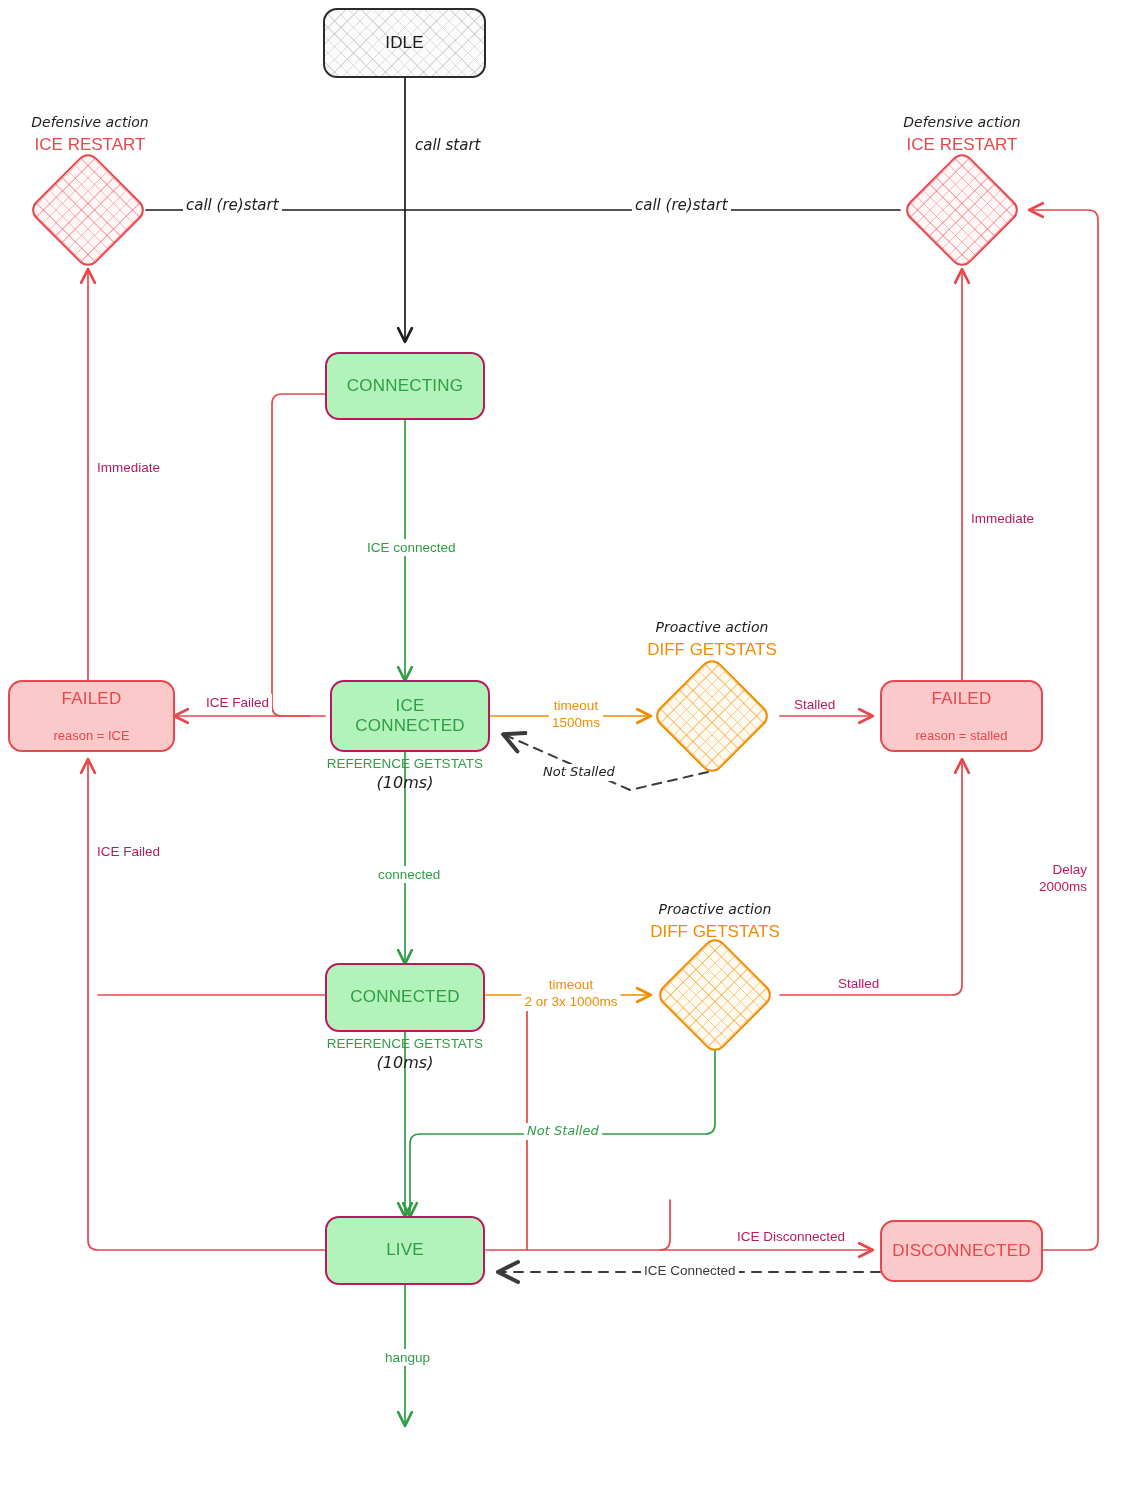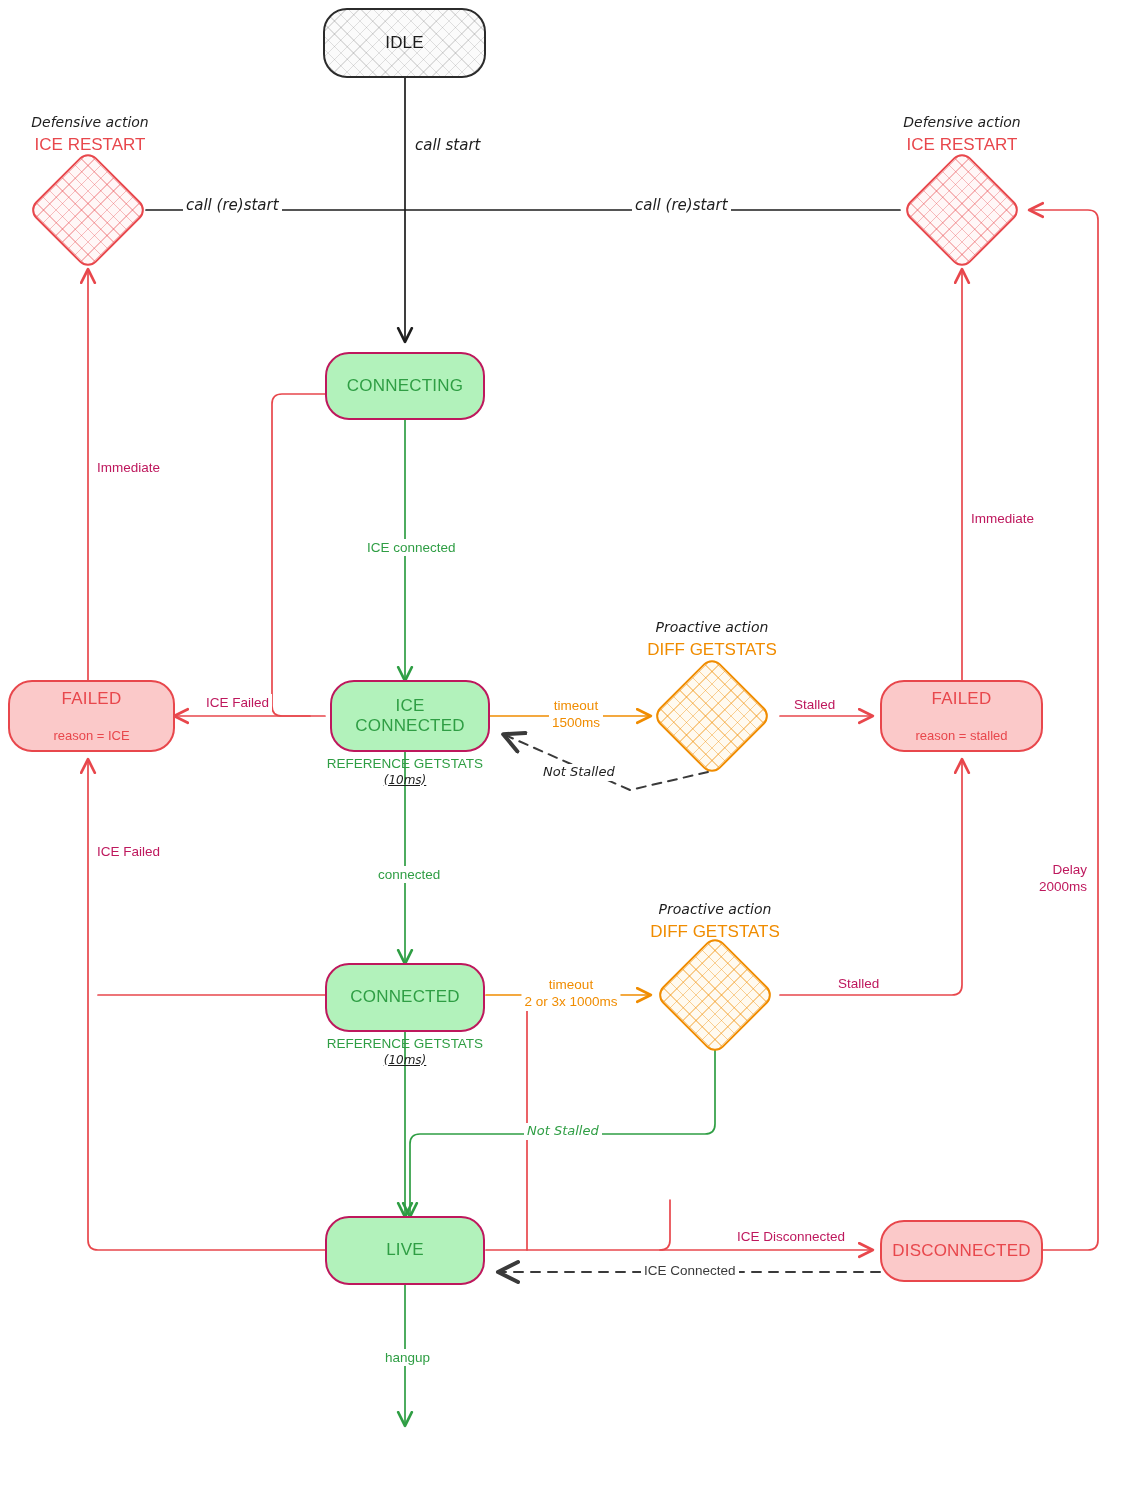--- a/index.html
+++ b/index.html
@@ -1,21 +1,21 @@
 <!DOCTYPE html>
 <html><head>
 <meta charset="utf-8">
 <style>
   html,body{margin:0;padding:0;background:#ffffff;}
   body{width:1140px;height:1505px;font-family:"Liberation Sans",sans-serif;}
   #stage{position:relative;width:1140px;height:1505px;overflow:hidden;background:#fff;}
   #wires{position:absolute;left:0;top:0;width:1140px;height:1505px;}
 
   .node{position:absolute;box-sizing:border-box;display:flex;align-items:center;
-        justify-content:center;text-align:center;border-radius:24px;}
+        justify-content:center;text-align:center;border-radius:14px;}
   .node .title{font-size:17px;letter-spacing:.2px;line-height:1.18;}
 
   .n-plain{border:2px solid #2b2b2b;color:#1d1d1d;
     background-color:#fbfbfb;
     background-image:
       repeating-linear-gradient(45deg, rgba(120,120,120,.22) 0 1px, transparent 1px 9px),
       repeating-linear-gradient(-45deg, rgba(120,120,120,.22) 0 1px, transparent 1px 9px);
   }
   .n-green{border:2px solid #be185d;background:#b2f2bb;color:#2f9e44;}
   .n-red{border:2px solid #e8474c;background:#fbc9c9;color:#e8474c;}
@@ -41,21 +41,21 @@
   .lbl{position:absolute;font-size:13.5px;line-height:1.28;white-space:nowrap;background:#fff;padding:0 3px;}
   .lbl.black{color:#1d1d1d;font-family:"DejaVu Sans",sans-serif;font-size:15px;font-style:italic;margin-top:8px;}
   .lbl.hand-s{color:#1d1d1d;font-family:"DejaVu Sans",sans-serif;font-size:13px;font-style:italic;}
   .lbl.red{color:#be185d;}
   .lbl.green{color:#2f9e44;}
   .lbl.orange{color:#f08c00;}
   .lbl.greenhand{color:#2f9e44;font-family:"DejaVu Sans",sans-serif;font-size:13px;font-style:italic;}
   .lbl.c{transform:translateX(-50%);text-align:center;}
   .sublbl{position:absolute;text-align:center;transform:translateX(-50%);
           font-size:13.5px;color:#2f9e44;line-height:1.3;}
-  .sublbl .ms{font-family:"DejaVu Sans",sans-serif;color:#1d1d1d;font-size:12px;font-style:italic;text-decoration:underline;}
+  .sublbl .ms{font-family:"DejaVu Sans",sans-serif;color:#1d1d1d;font-size:16px;font-style:italic;}
 </style>
 </head>
 <body>
 
 <div id="stage">
 
   <svg id="wires" viewBox="0 0 1140 1505">
     <defs>
       <marker id="ah-black" markerWidth="11" markerHeight="11" refX="8.5" refY="5" orient="auto">
         <path d="M1,1 L9,5 L1,9" fill="none" stroke="#1d1d1d" stroke-width="1.6" stroke-linecap="round" stroke-linejoin="round"></path>

